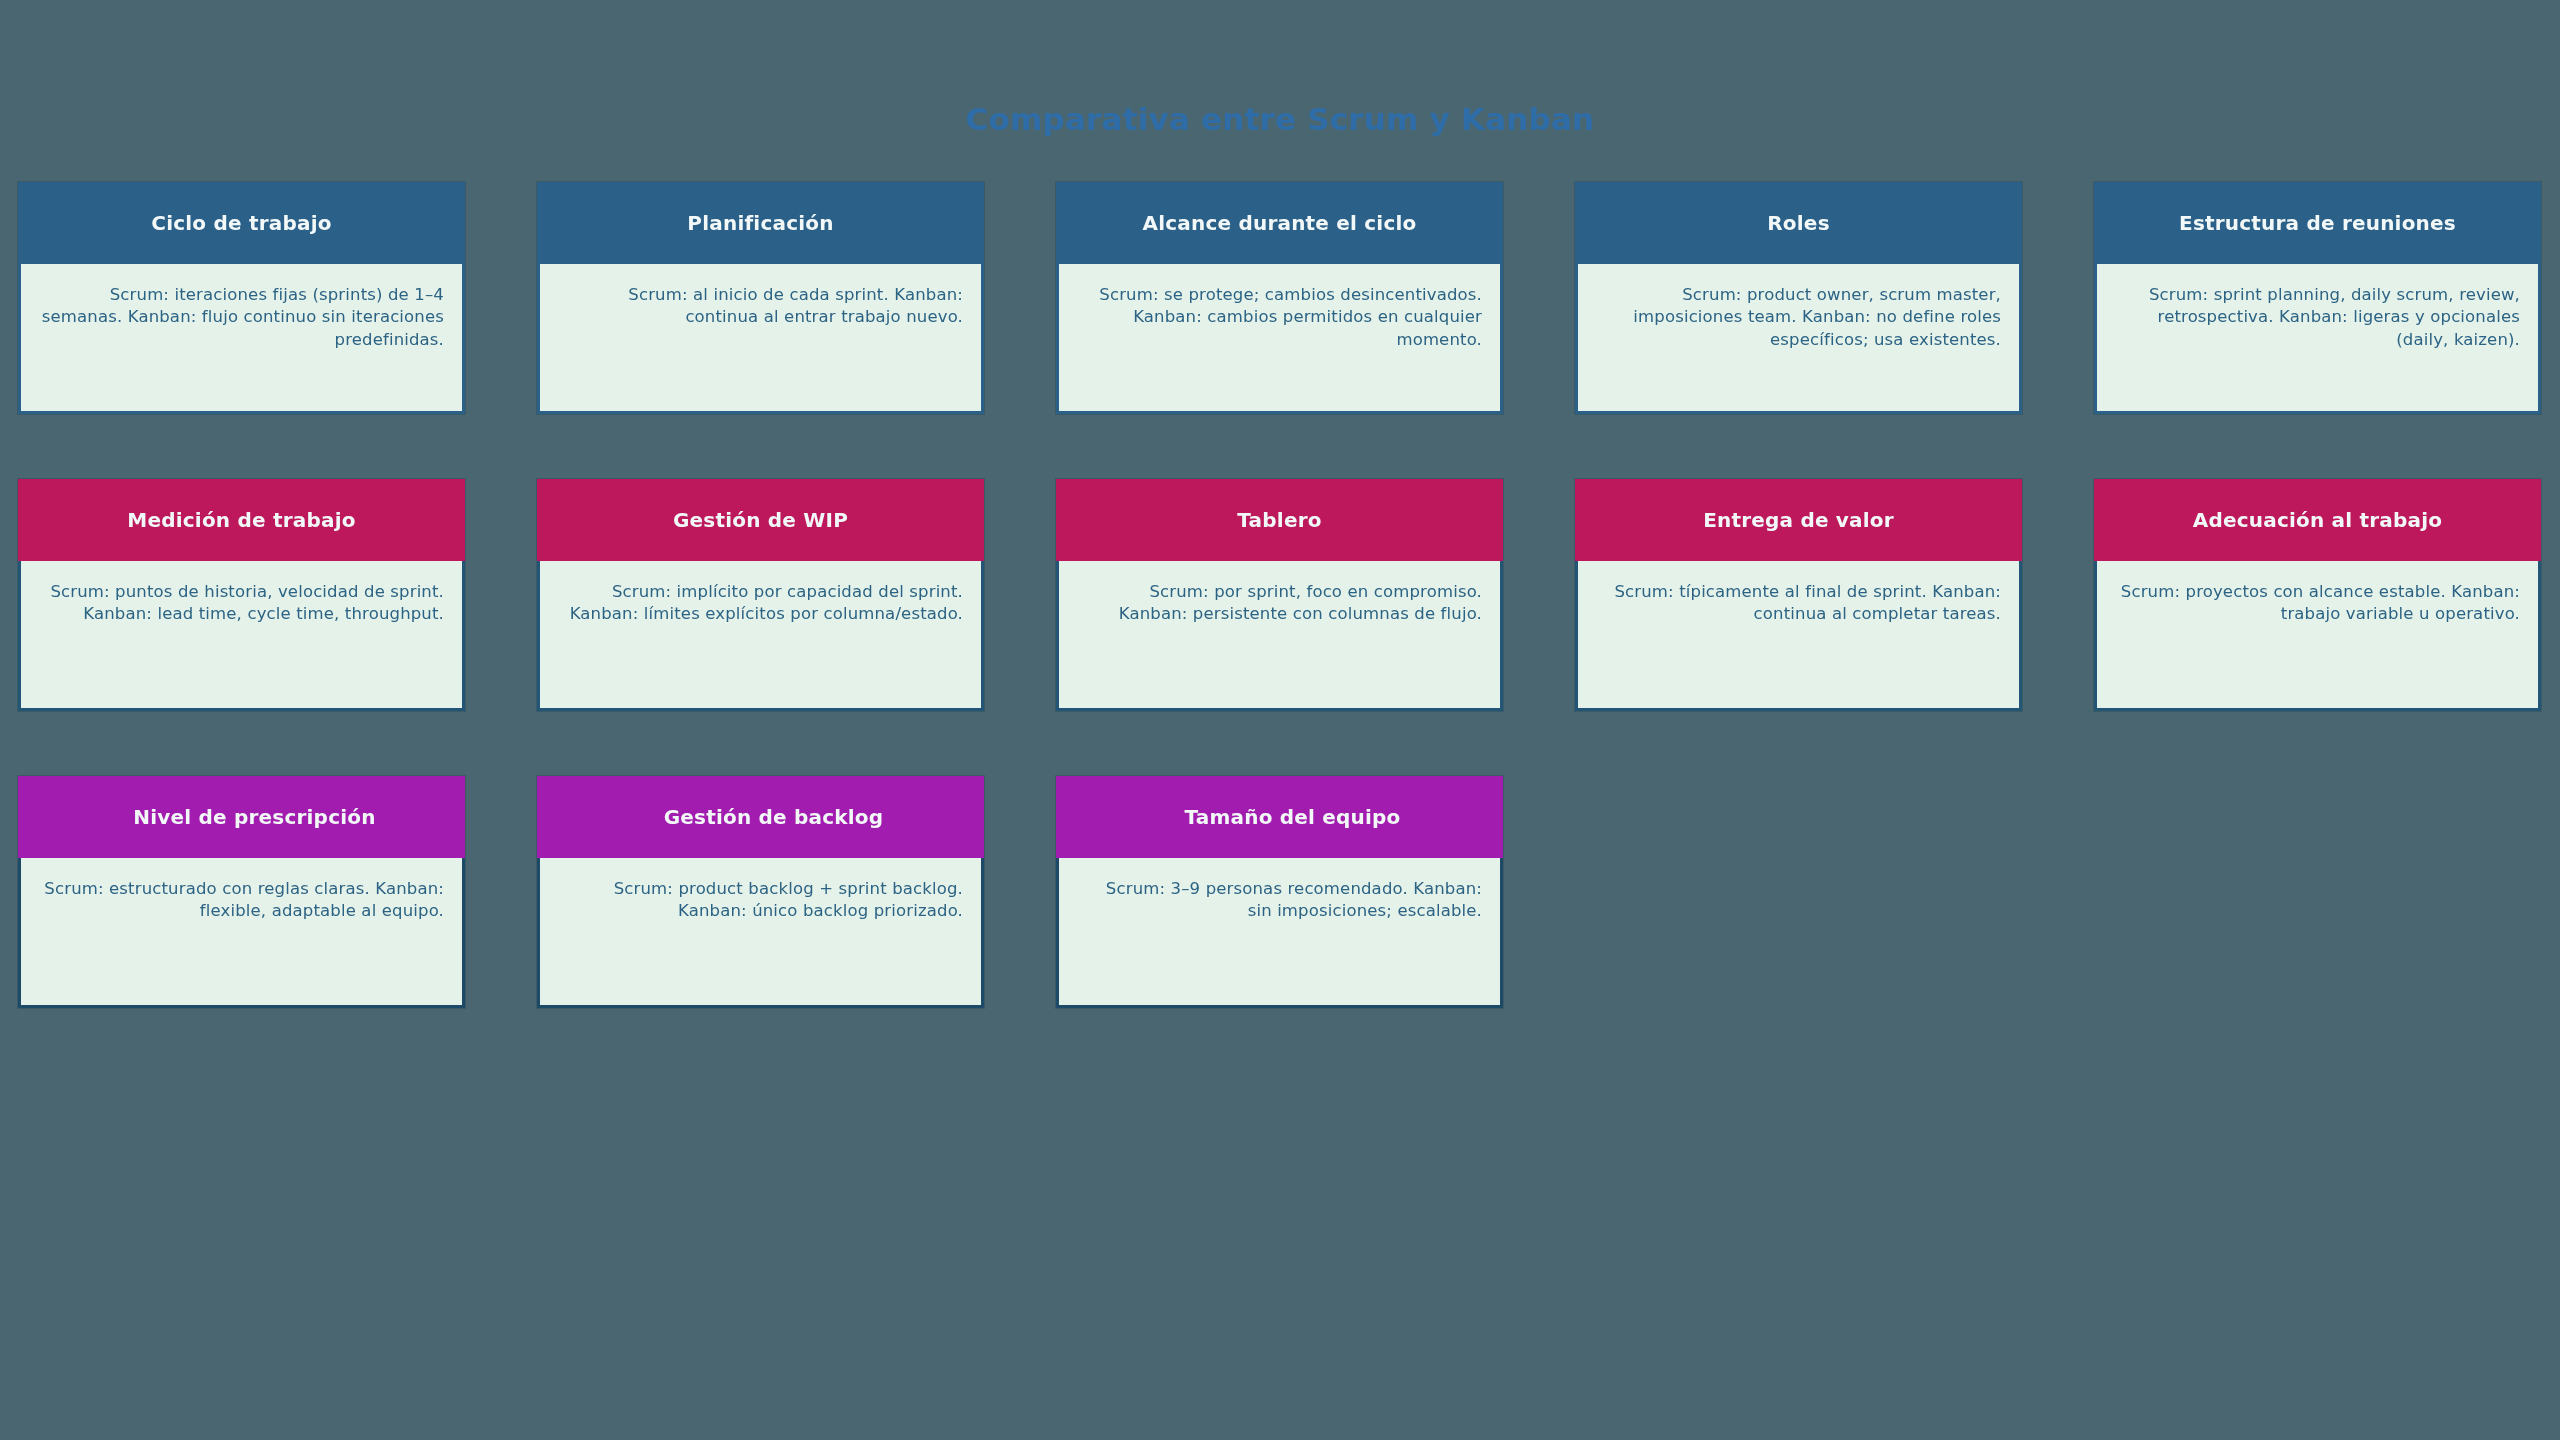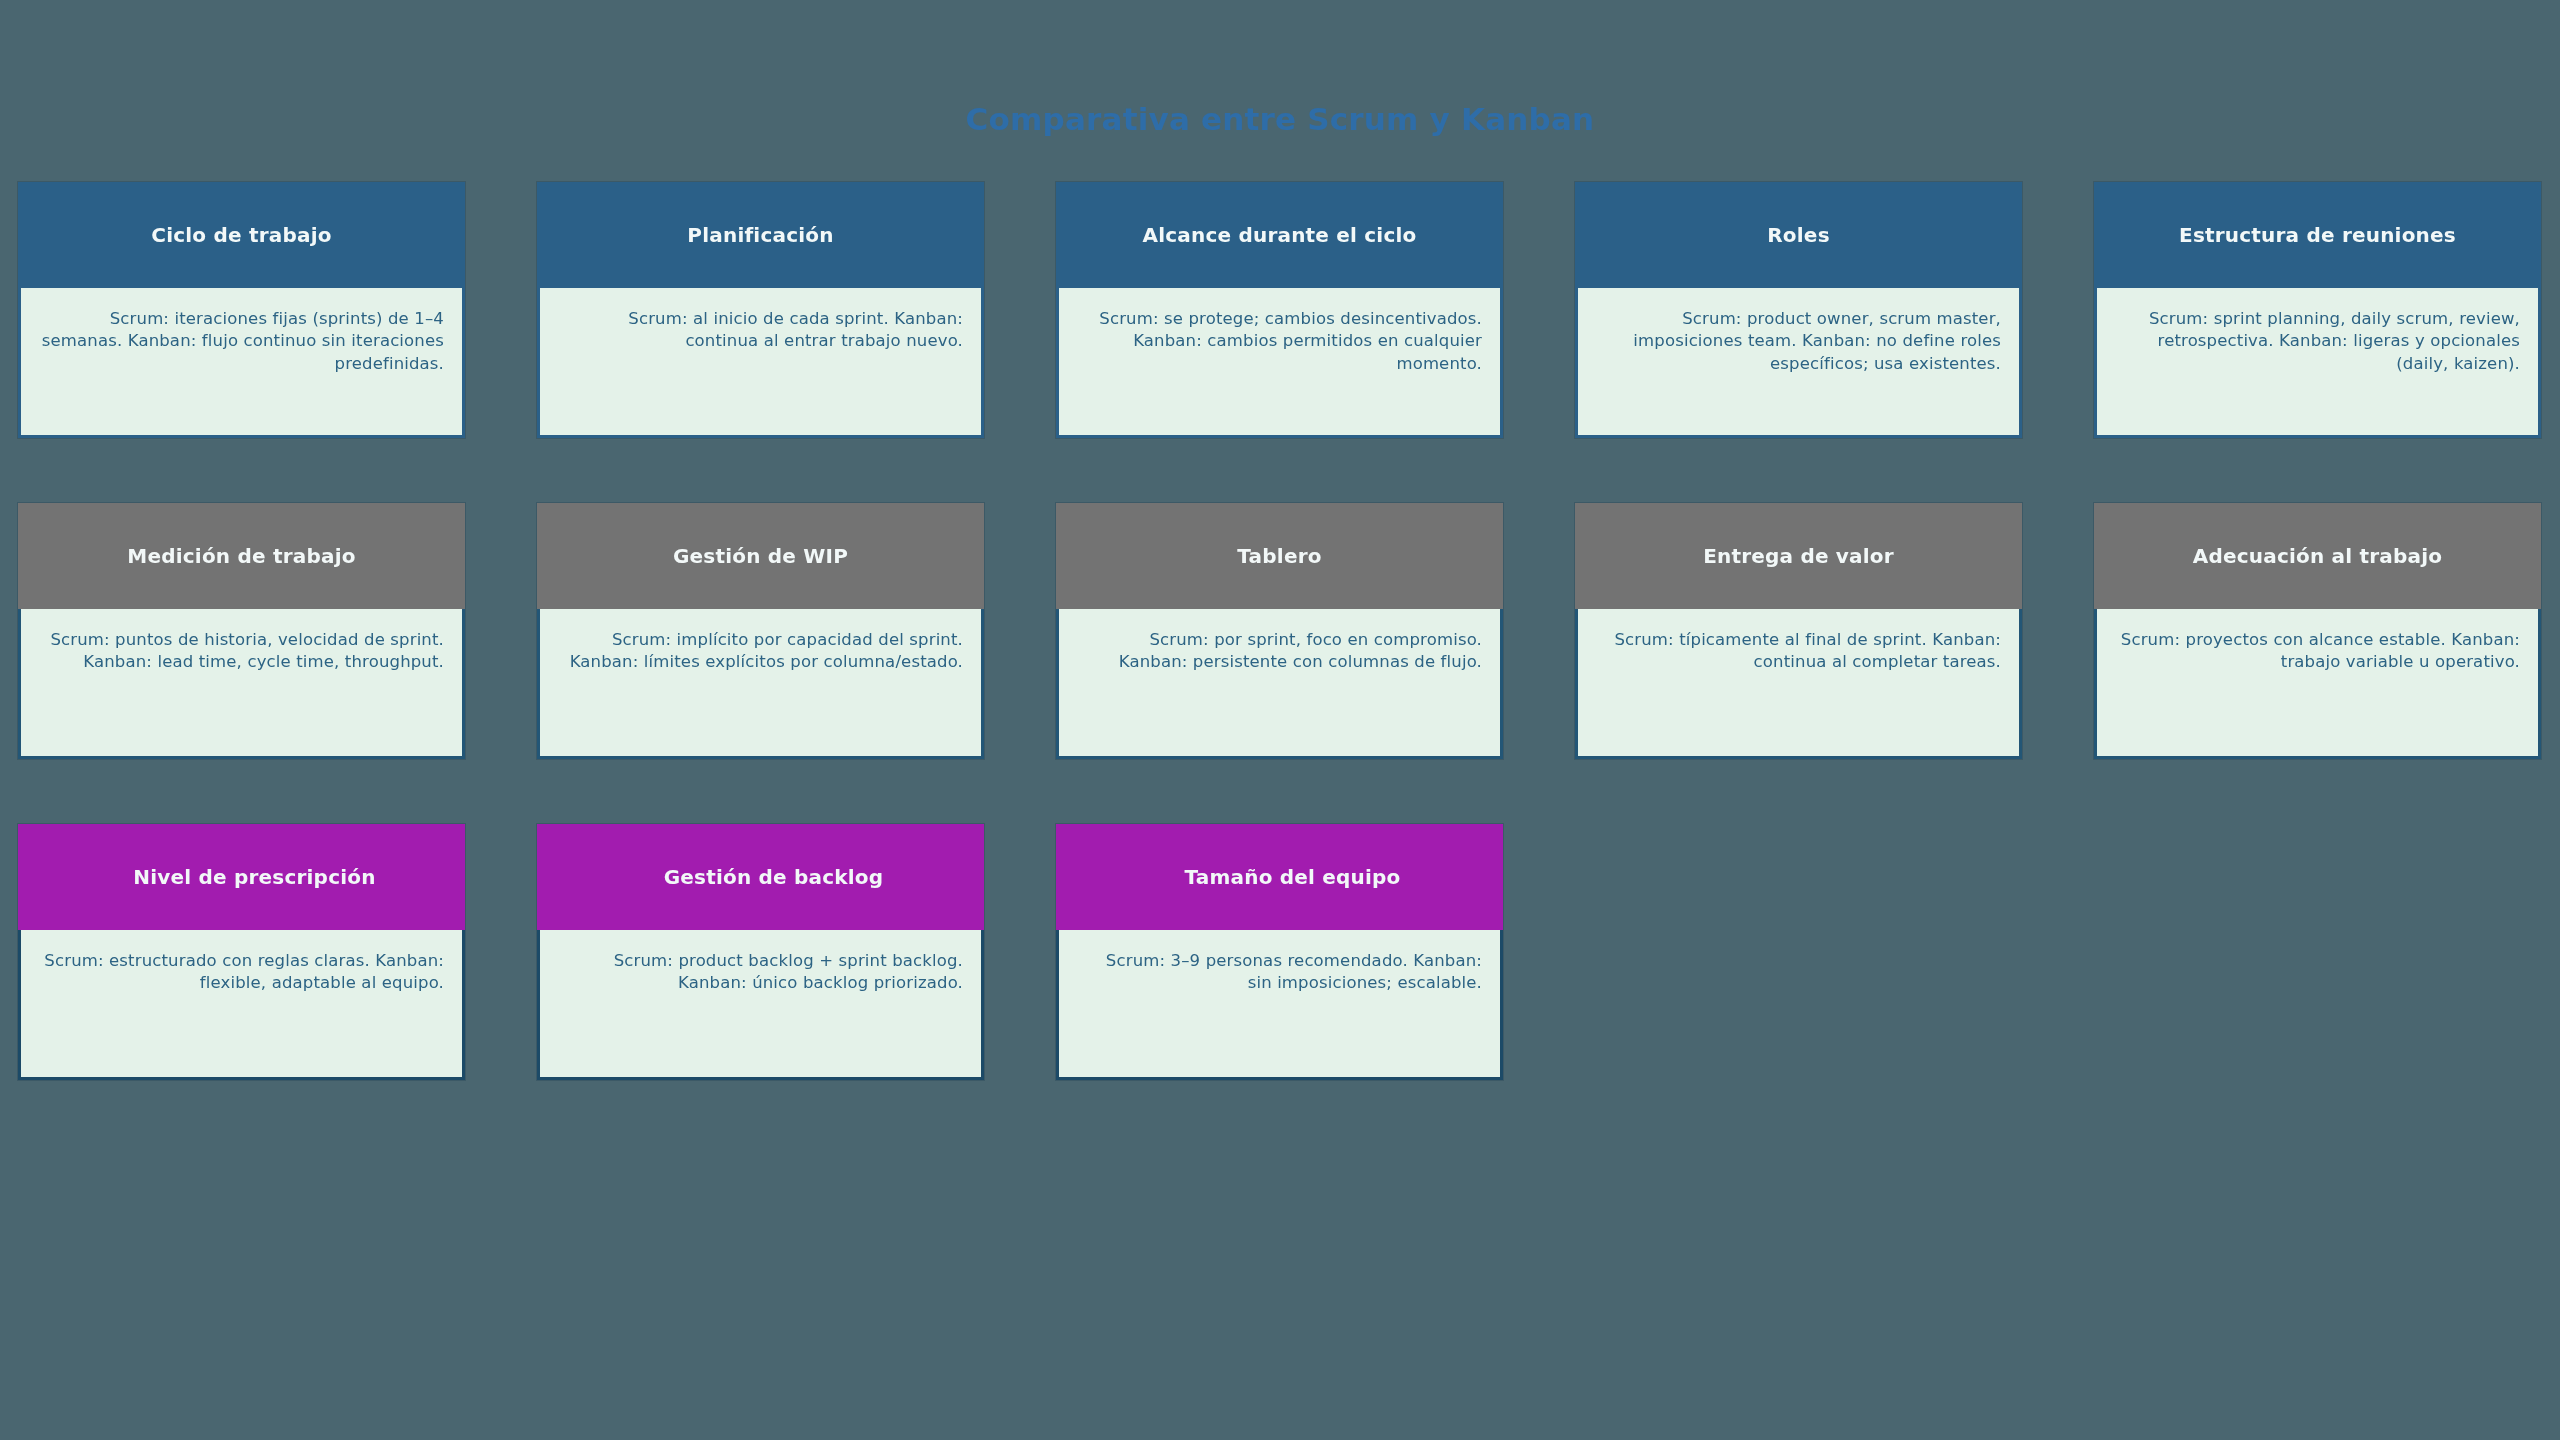--- a/index.html
+++ b/index.html
@@ -49,38 +49,38 @@
   }
 
   .card {
     width: 447px;
     display: flex;
     flex-direction: column;
     box-shadow: 0 0 0 1px rgba(20,50,70,0.25);
   }
 
   .card-header {
-    height: 106px;
+    height: 82px;
     box-sizing: border-box;
     display: flex;
     align-items: center;
     justify-content: center;
     padding: 0 14px;
     background: #2b6088;
     color: #f2f8f8;
     font-size: 20px;
     font-weight: 700;
     letter-spacing: 0.2px;
     text-align: center;
     line-height: 1.15;
   }
 
   
   .row1 .card-header { background: #2b6088; }
-  .row2 .card-header { background: #737373; }
+  .row2 .card-header { background: #be185d; }
   .row3 .card-header { background: #a21caf; padding-left: 40px; }
 
   .card-body {
     height: 150px;
     box-sizing: border-box;
     background: #e4f2e9;
     border: 3px solid #2b6088;
     border-top: none;
     padding: 20px 18px 0 18px;
     color: #2c6384;

